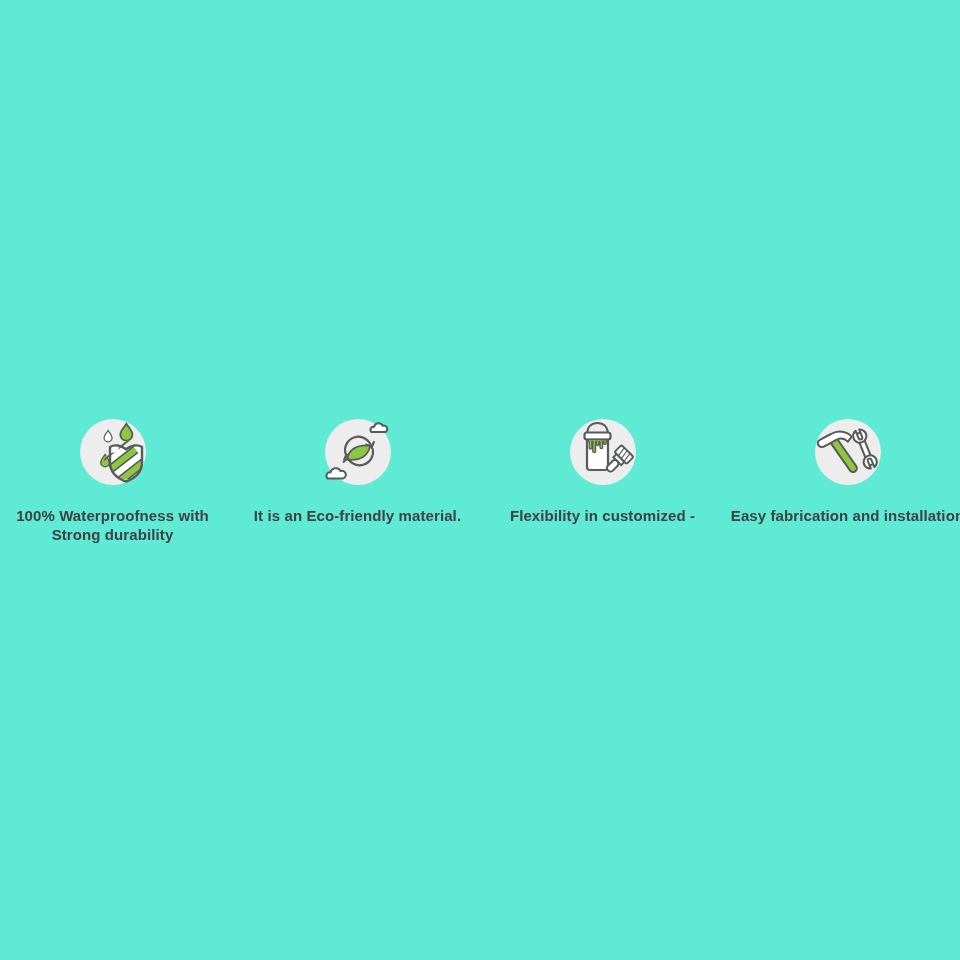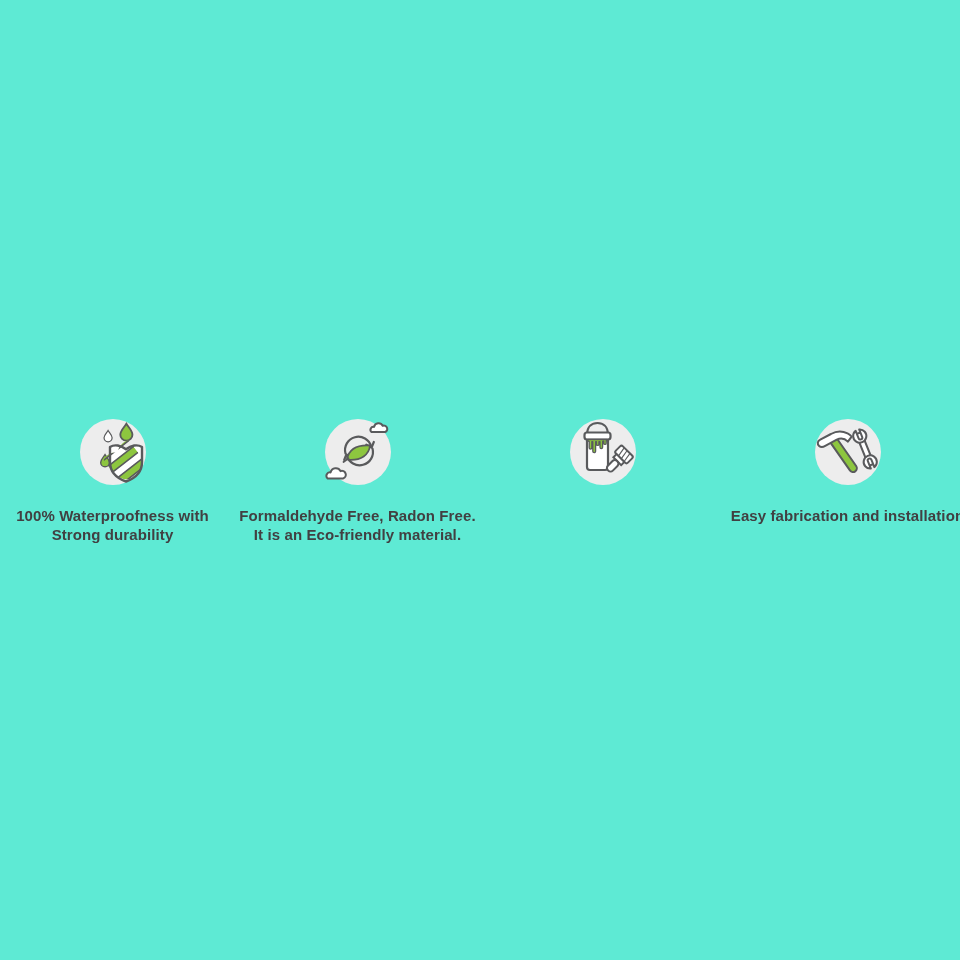--- a/index.html
+++ b/index.html
@@ -91,21 +91,20 @@
           <path d="M22,40 C24,31 31,25.5 45,26.5 C44,36 36,41.5 24,40.8 C23,40.6 22.3,40.3 22,40 Z" fill="#8dc63f" stroke="#595a5c" stroke-width="1.8" stroke-linejoin="round"></path>
           <path d="M18.5,43 L23.5,39.3" stroke="#595a5c" stroke-width="1.8" stroke-linecap="round"></path>
 
           <g fill="#ffffff" stroke="#595a5c" stroke-width="2" stroke-linejoin="round">
             <path transform="translate(45.5,4.5)" d="M1,8.6 A3,3 0 0 1 3.6,3.4 A4.6,4.6 0 0 1 12.2,2.3 A3,3 0 0 1 14.6,8.6 Z"></path>
             <path transform="translate(1.5,49.5) scale(1.15)" stroke-width="1.75" d="M1,8.6 A3,3 0 0 1 3.6,3.4 A4.6,4.6 0 0 1 12.2,2.3 A3,3 0 0 1 14.6,8.6 Z"></path>
           </g>
         </svg>
       </div>
       <div class="caption">
-        <div>Formaldehyde Free, Radon Free.</div>
         <div>It is an Eco-friendly material.</div>
       </div>
     </div>
 
     <div class="feature">
       <div class="icon-wrap">
         <svg width="66" height="66" viewBox="0 0 66 66">
           <circle cx="33" cy="33" r="33" fill="#ededed"></circle>
 
           <path d="M17,16 C17,7.5 22,4 27.5,4 C33,4 38,7.5 38,16" fill="none" stroke="#595a5c" stroke-width="2.2"></path>
@@ -128,20 +127,21 @@
               <path d="M-4.5,-16.5 L-3,-7.5"></path>
               <path d="M-0.5,-16.5 L1,-7.5"></path>
               <path d="M3.5,-16.5 L5,-7.5"></path>
             </g>
             <rect x="-5.5" y="-7" width="11" height="4.5" fill="#ffffff" stroke="#595a5c" stroke-width="2"></rect>
             <rect x="-3.5" y="-2.5" width="7" height="13" rx="3.2" fill="#ffffff" stroke="#595a5c" stroke-width="2"></rect>
           </g>
         </svg>
       </div>
       <div class="caption">
+        <div>Flexibility in customized -</div>
       </div>
     </div>
 
     <div class="feature">
       <div class="icon-wrap">
         <svg width="66" height="66" viewBox="0 0 66 66">
           <circle cx="33" cy="33" r="33" fill="#ededed"></circle>
 
           <defs>
             <path id="jaw" d="M-1.9,-23.8 A6.6,6.6 0 1 0 1.9,-23.8 L1.9,-15.8 A1.9,1.9 0 0 1 -1.9,-15.8 Z"></path>

